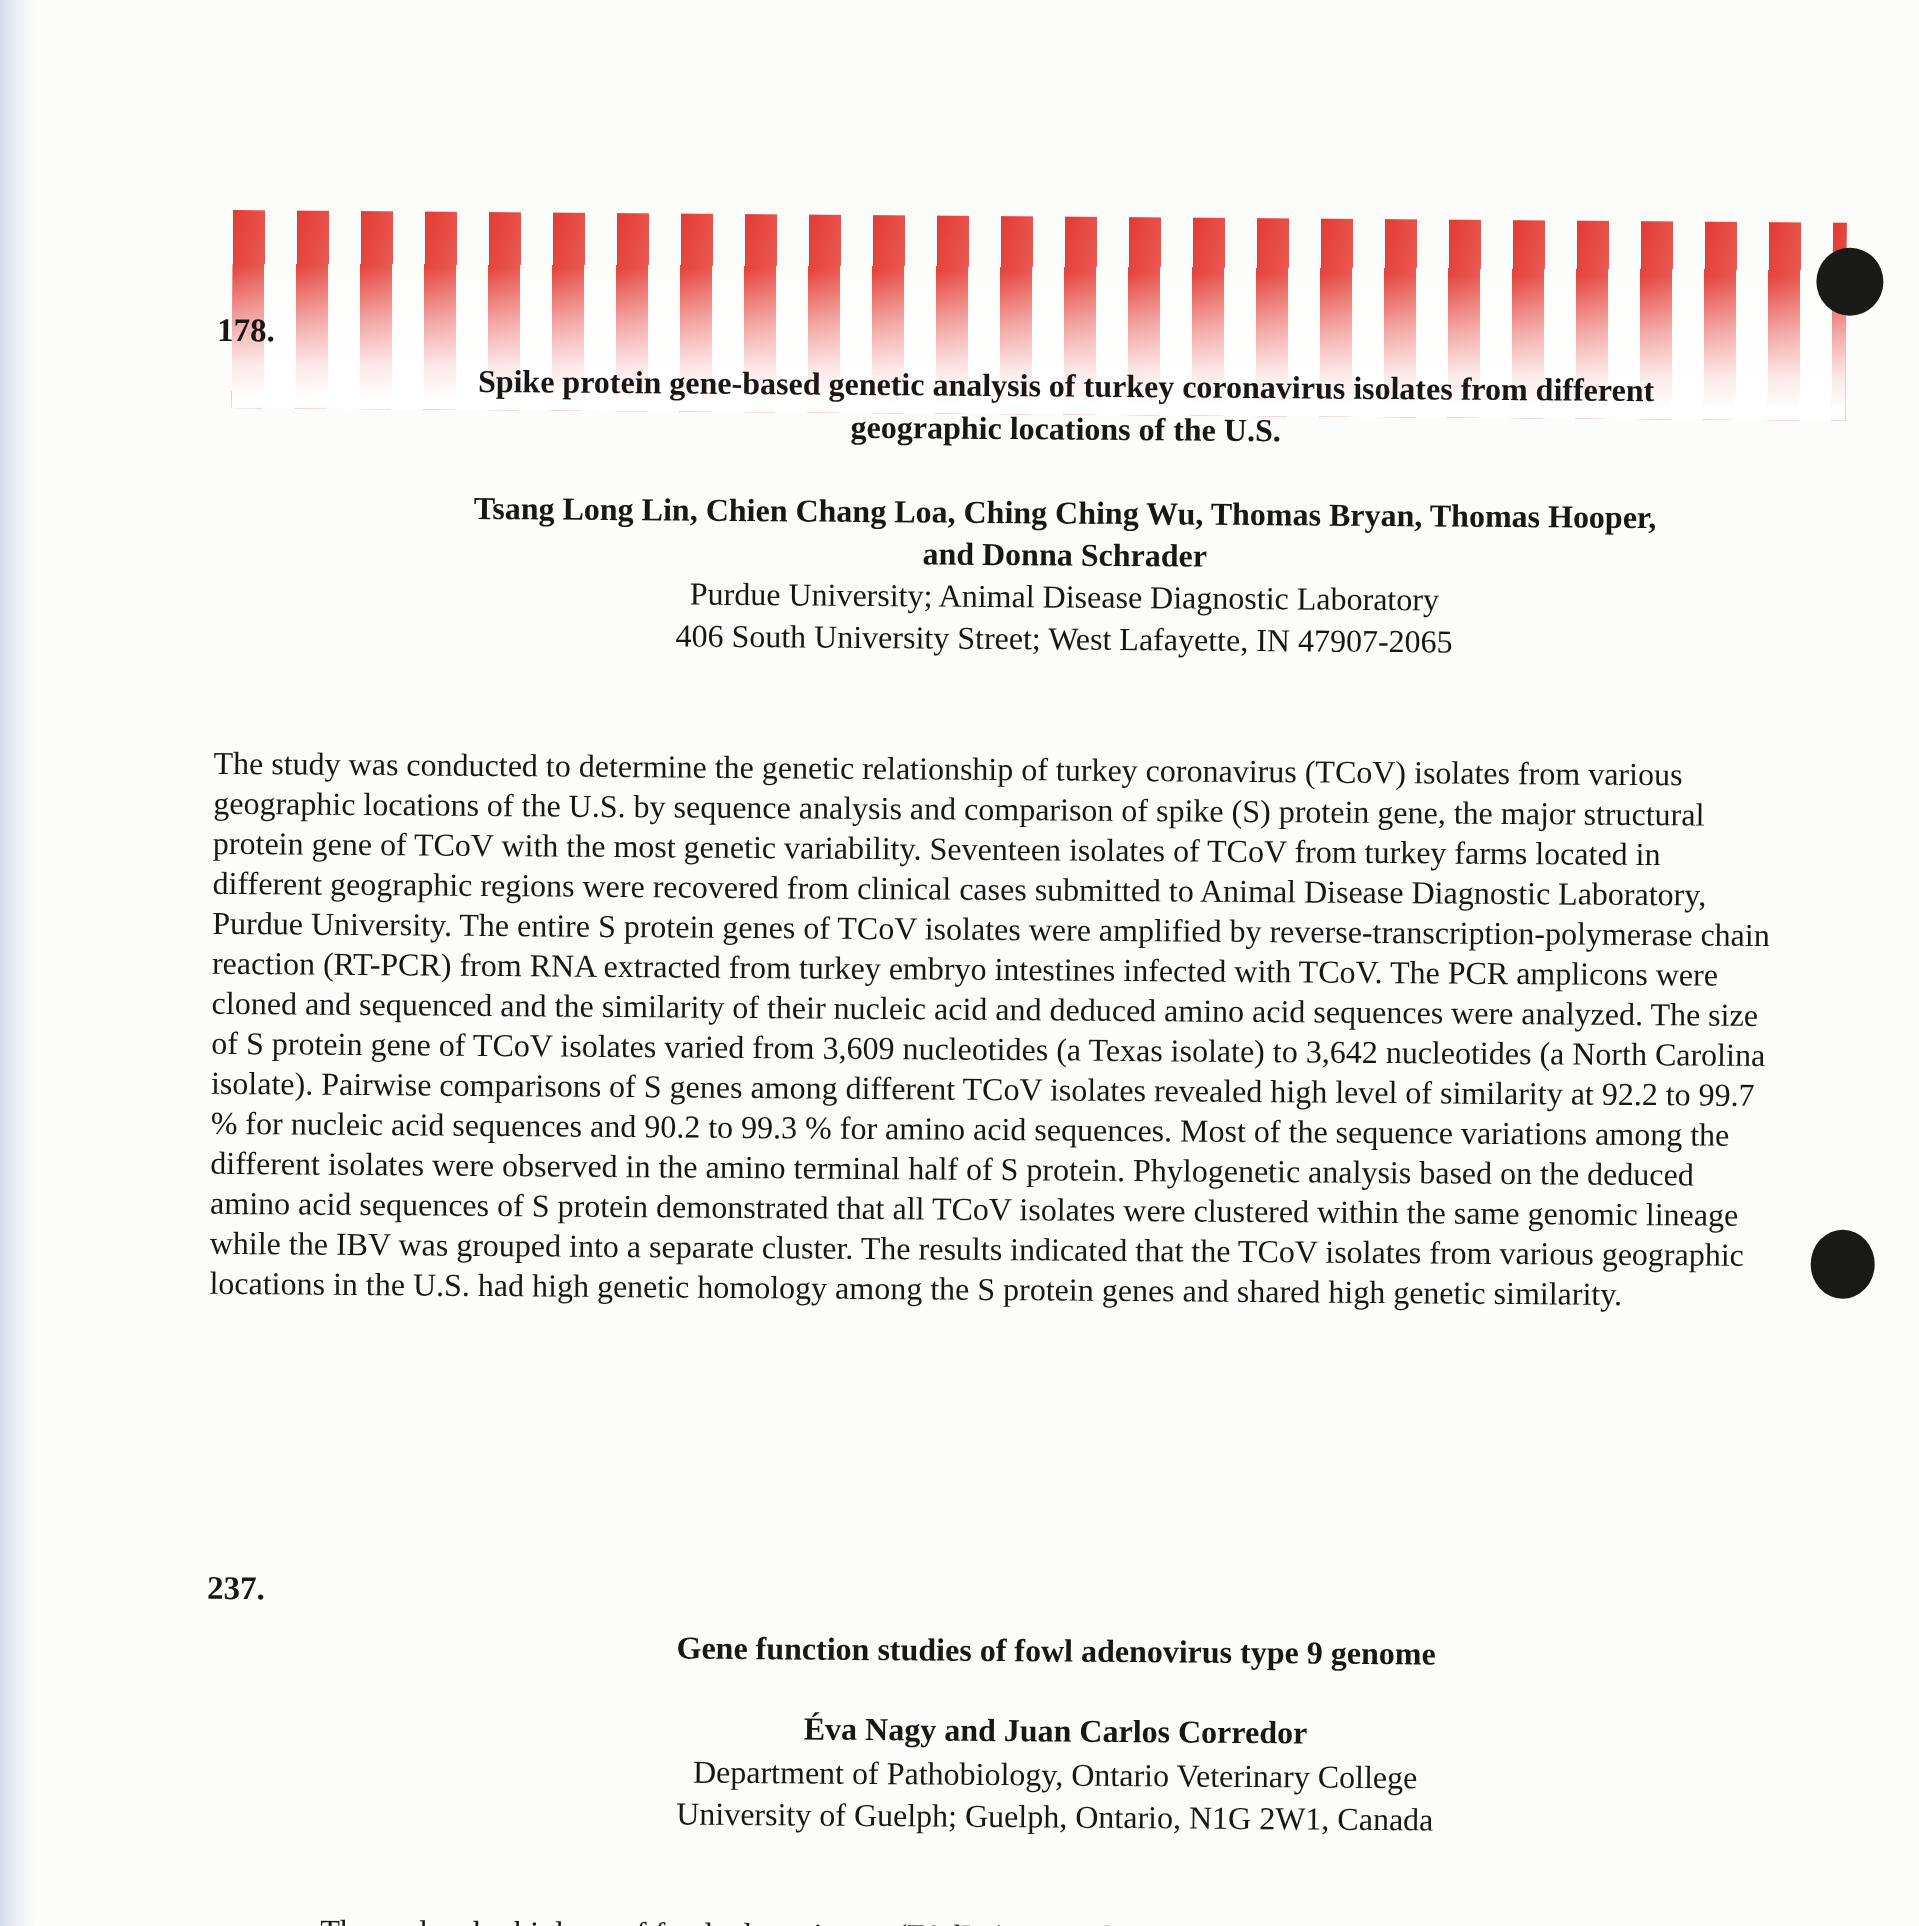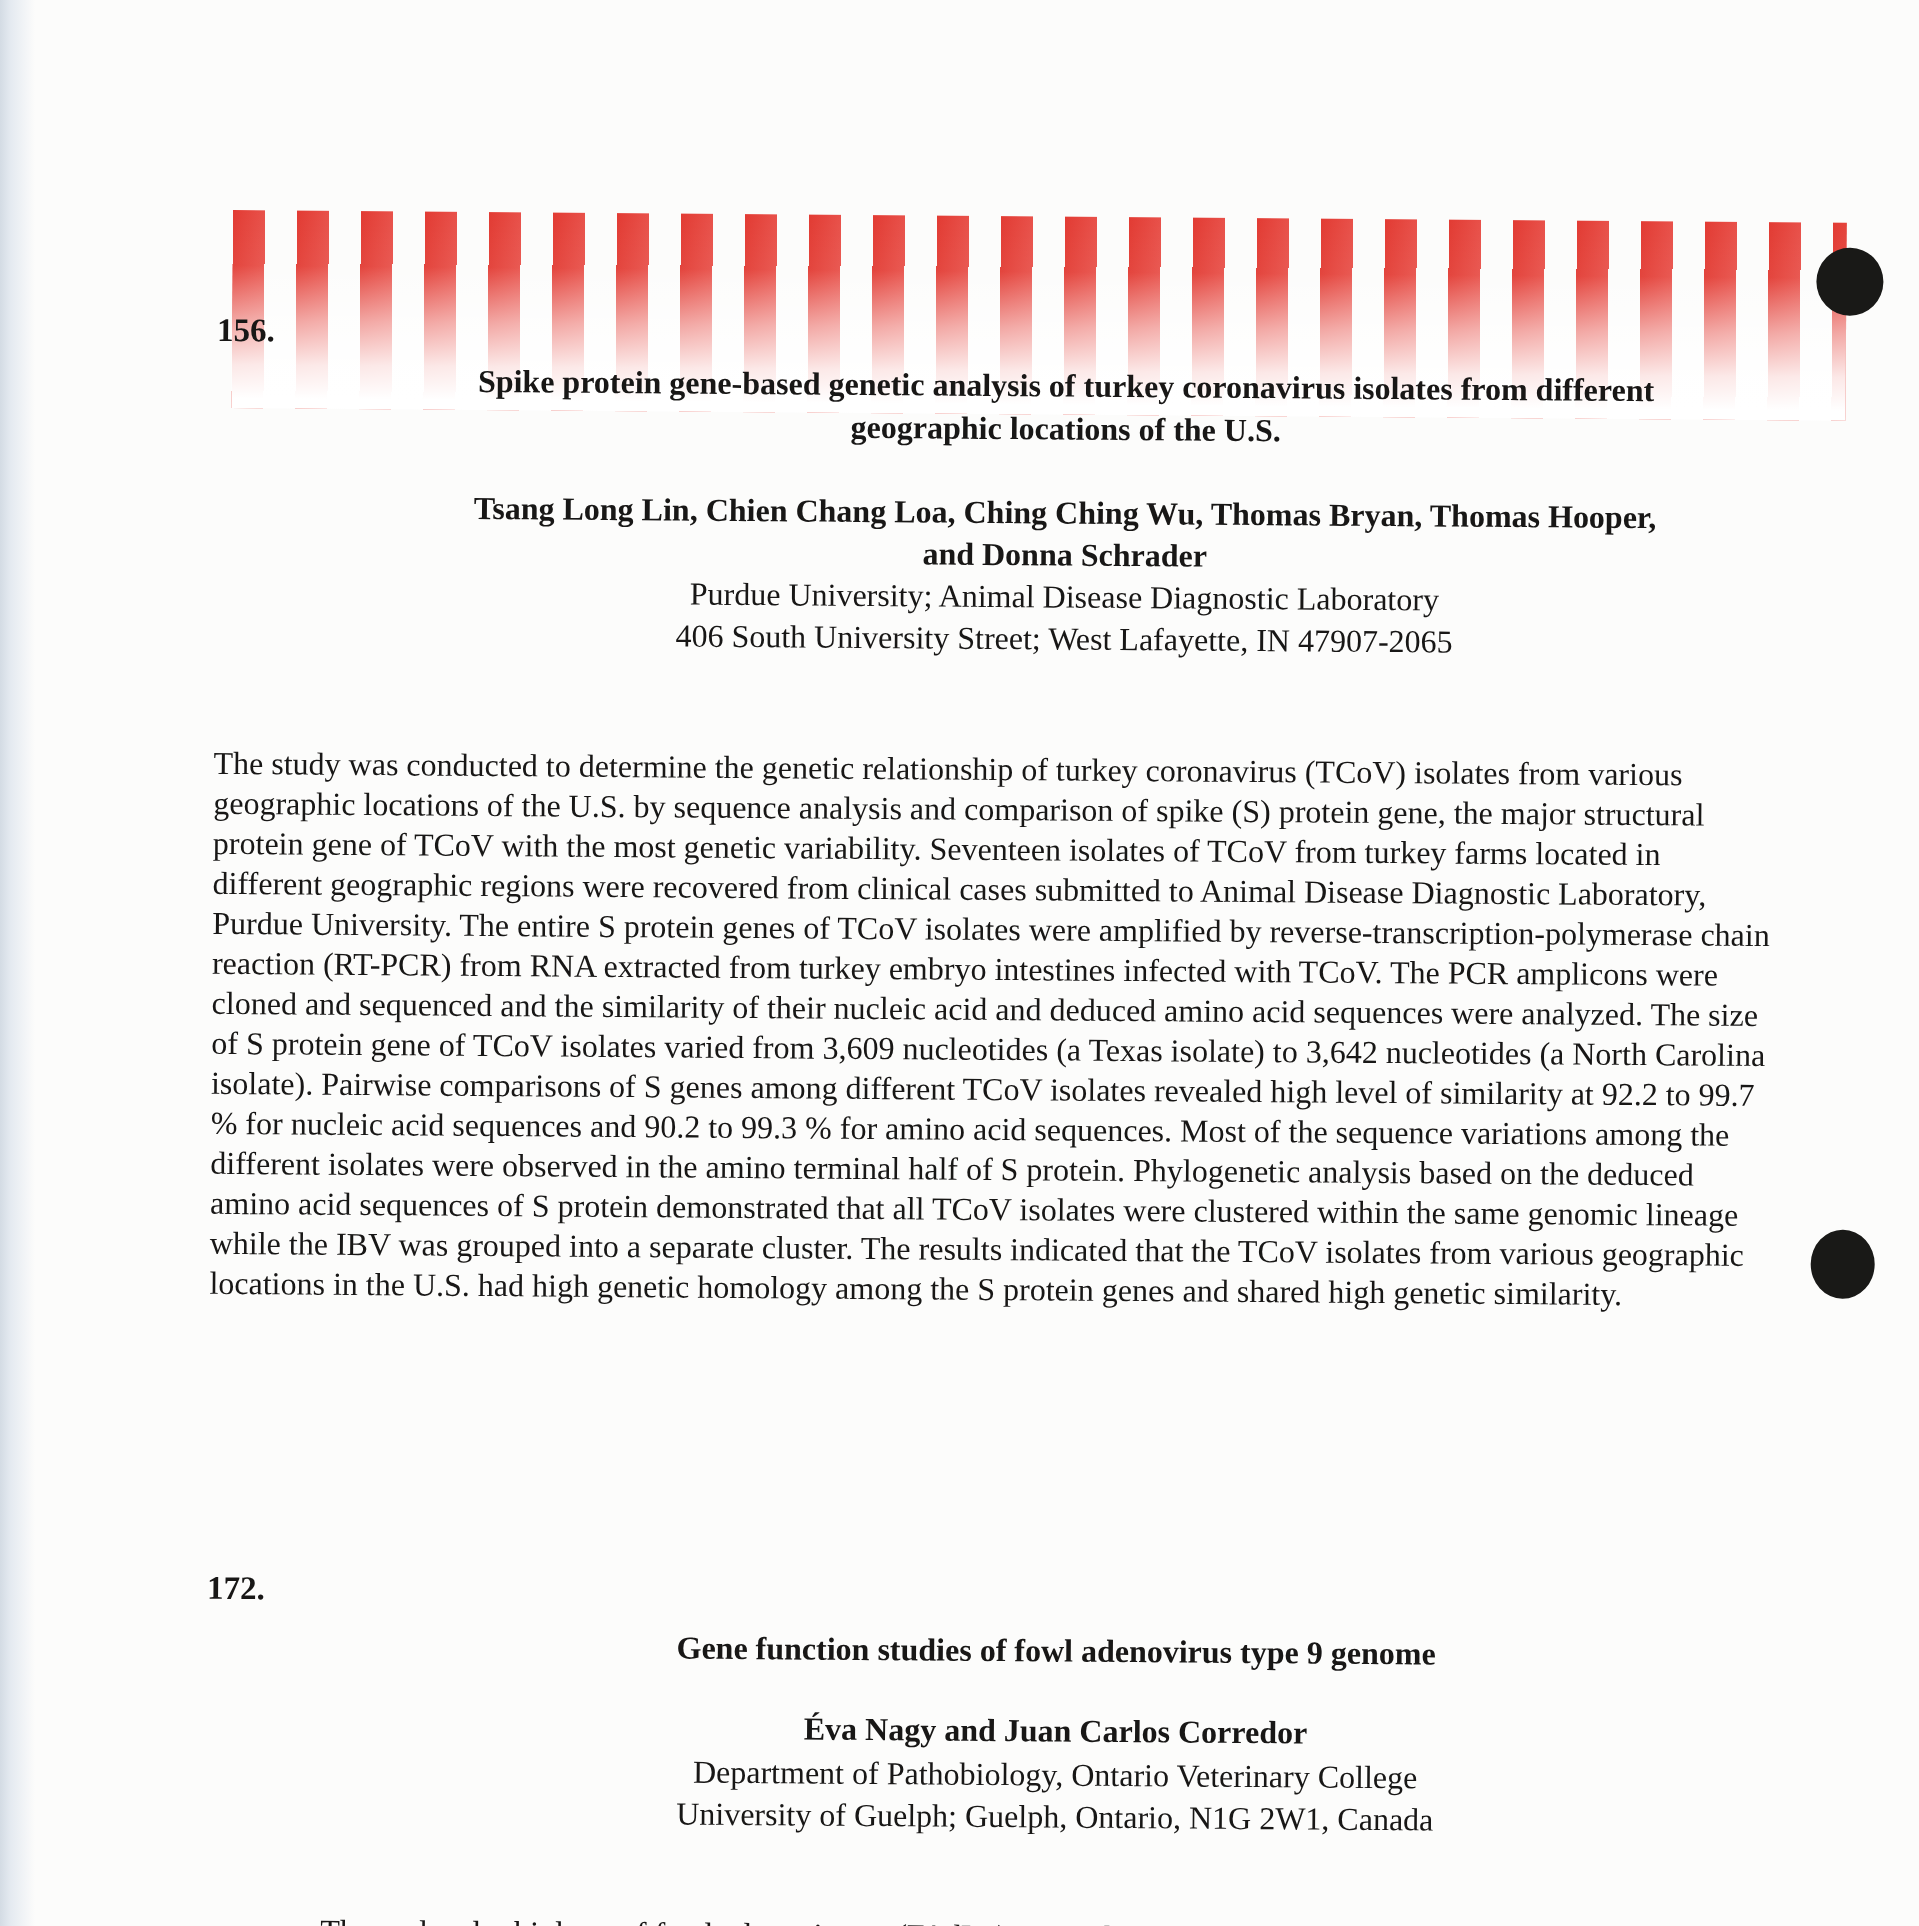--- a/index.html
+++ b/index.html
@@ -96,37 +96,37 @@
 
   <div class="edge-left"></div>
 
   <div class="tilt">
 
     <div class="stripes"></div>
 
     <div class="dot dot-a"></div>
     <div class="dot dot-b"></div>
 
-    <div class="abs-number" style="top:311px">156.</div>
+    <div class="abs-number" style="top:311px">178.</div>
 
     <div class="centerblock bold" style="top:358px">
       <div>Spike protein gene-based genetic analysis of turkey coronavirus isolates from different</div>
       <div>geographic locations of the U.S.</div>
     </div>
 
     <div class="centerblock" style="top:485px; line-height:42px">
       <div class="bold">Tsang Long Lin, Chien Chang Loa, Ching Ching Wu, Thomas Bryan, Thomas Hooper,</div>
       <div class="bold">and Donna Schrader</div>
       <div>Purdue University; Animal Disease Diagnostic Laboratory</div>
       <div>406 South University Street; West Lafayette, IN 47907-2065</div>
     </div>
 
     <div class="body-par" style="top:743px">The study was conducted to determine the genetic relationship of turkey coronavirus (TCoV) isolates from various geographic locations of the U.S. by sequence analysis and comparison of spike (S) protein gene, the major structural protein gene of TCoV with the most genetic variability.  Seventeen isolates of TCoV from turkey farms located in different geographic regions were recovered from clinical cases submitted to Animal Disease Diagnostic Laboratory, Purdue University.  The entire S protein genes of TCoV isolates were amplified by reverse-transcription-polymerase chain reaction (RT-PCR) from RNA extracted from turkey embryo intestines infected with TCoV.  The PCR amplicons were cloned and sequenced and the similarity of their nucleic acid and deduced amino acid sequences were analyzed.  The size of S protein gene of TCoV isolates varied from 3,609 nucleotides (a Texas isolate) to 3,642 nucleotides (a North Carolina isolate).  Pairwise comparisons of S genes among different TCoV isolates revealed high level of similarity at 92.2 to 99.7 % for nucleic acid sequences and 90.2 to 99.3 % for amino acid sequences.  Most of the sequence variations among the different isolates were observed in the amino terminal half of S protein.  Phylogenetic analysis based on the deduced amino acid sequences of S protein demonstrated that all TCoV isolates were clustered within the same genomic lineage while the IBV was grouped into a separate cluster.  The results indicated that the TCoV isolates from various geographic locations in the U.S. had high genetic homology among the S protein genes and shared high genetic similarity.</div>
 
-    <div class="abs-number" style="top:1569px">172.</div>
+    <div class="abs-number" style="top:1569px">237.</div>
 
     <div class="centerblock bold" style="top:1623px">Gene function studies of fowl adenovirus type 9 genome</div>
 
     <div class="centerblock bold" style="top:1703px">Éva Nagy and Juan Carlos Corredor</div>
 
     <div class="centerblock" style="top:1747px; line-height:42px">
       <div>Department of Pathobiology, Ontario Veterinary College</div>
       <div>University of Guelph; Guelph, Ontario, N1G 2W1, Canada</div>
     </div>
 

